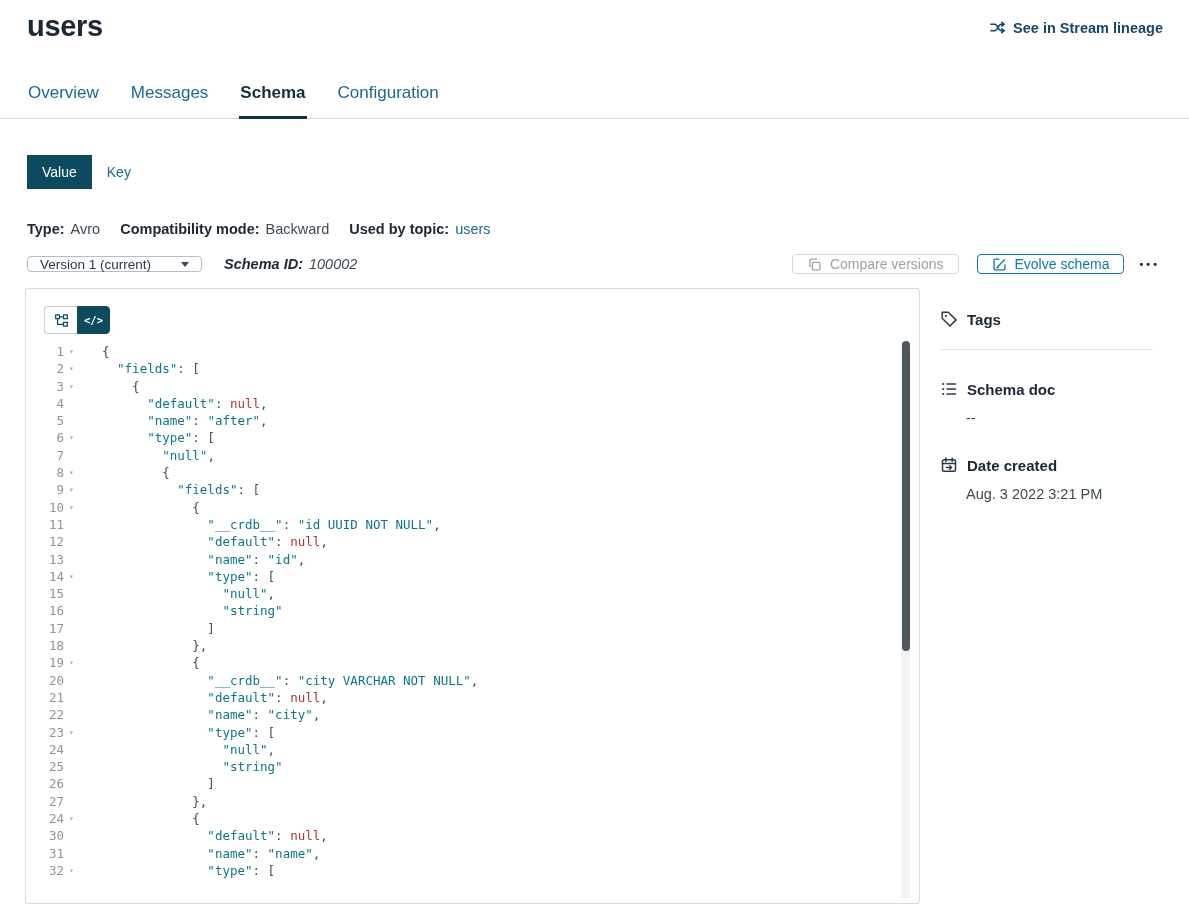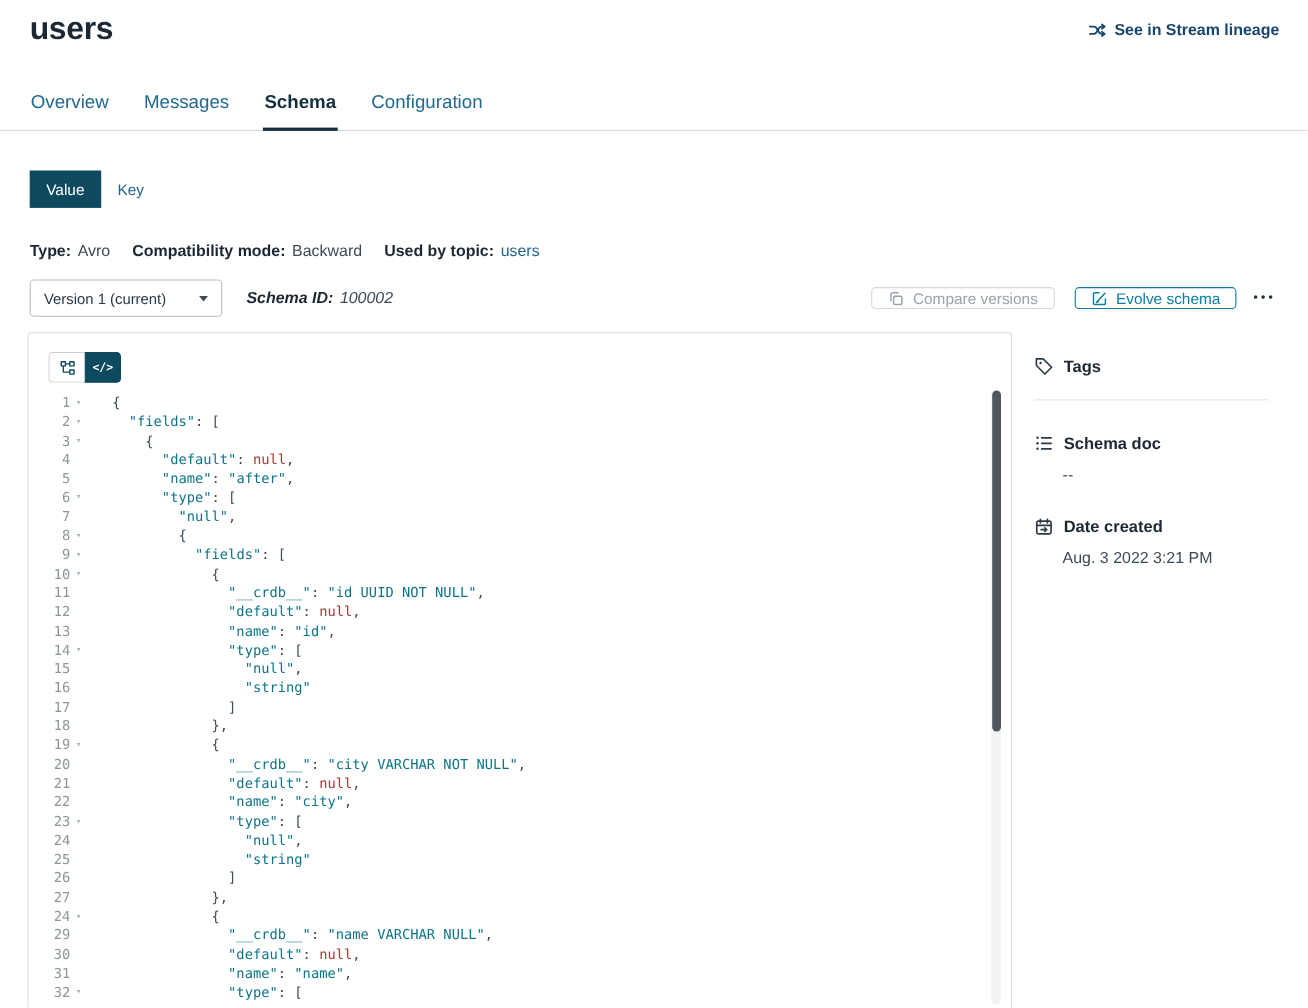--- a/index.html
+++ b/index.html
@@ -29,21 +29,21 @@
   .seg.unselected { color:#20688f; background:transparent; }
 
   
   .meta-row { margin: 32px 27px 0; font-size: 14.5px; color:#3c4a55; display:flex; gap:20px; }
   .meta-item { display:flex; gap:6px; }
   .meta-label { font-weight:700; color:#1b2733; }
   .meta-link { color:#20688f; cursor:pointer; }
 
   
   .controls-row { margin: 17px 27px 0 27px; display:flex; align-items:center; }
-  .version-select { width:175px; height:34px; border:1px solid #b6bdc4; border-radius:4px; background:#fff;
+  .version-select { width:175px; height:16px; border:1px solid #b6bdc4; border-radius:4px; background:#fff;
     display:flex; align-items:center; justify-content:space-between; padding:0 12px; font-size:13.5px; color:#273845; cursor:pointer; }
   .caret-down { width:0; height:0; border-left:4.5px solid transparent; border-right:4.5px solid transparent; border-top:5.5px solid #3c4a55; }
   .schema-id { margin-left:22px; font-size:14.5px; color:#3c4a55; display:flex; gap:6px;font-style:italic; }
   .flex-spacer { flex:1; }
   .btn { height:20px; border-radius:4px; background:#fff; display:flex; align-items:center; gap:8px; padding:0 14px; font-size:14px; cursor:pointer; }
   .btn-compare { border:1px solid #d4d8dc; color:#9aa2aa; }
   .btn-evolve { margin-left:18px; border:1px solid #0f7ba3; color:#0f7ba3; font-weight:500; }
   .more-btn { margin-left:13px; color:#22313c; font-size:11px; letter-spacing:3px; font-weight:700; cursor:pointer; padding:4px 2px; }
 
   
@@ -196,21 +196,20 @@
           <div class="code-line"><span class="ln">19</span><span class="fold">▾</span><span class="code-text">            {</span></div>
           <div class="code-line"><span class="ln">20</span><span class="fold"></span><span class="code-text">              <span class="tok-str">"__crdb__"</span>: <span class="tok-str">"city VARCHAR NOT NULL"</span>,</span></div>
           <div class="code-line"><span class="ln">21</span><span class="fold"></span><span class="code-text">              <span class="tok-str">"default"</span>: <span class="tok-null">null</span>,</span></div>
           <div class="code-line"><span class="ln">22</span><span class="fold"></span><span class="code-text">              <span class="tok-str">"name"</span>: <span class="tok-str">"city"</span>,</span></div>
           <div class="code-line"><span class="ln">23</span><span class="fold">▾</span><span class="code-text">              <span class="tok-str">"type"</span>: [</span></div>
           <div class="code-line"><span class="ln">24</span><span class="fold"></span><span class="code-text">                <span class="tok-str">"null"</span>,</span></div>
           <div class="code-line"><span class="ln">25</span><span class="fold"></span><span class="code-text">                <span class="tok-str">"string"</span></span></div>
           <div class="code-line"><span class="ln">26</span><span class="fold"></span><span class="code-text">              ]</span></div>
           <div class="code-line"><span class="ln">27</span><span class="fold"></span><span class="code-text">            },</span></div>
           <div class="code-line"><span class="ln">24</span><span class="fold">▾</span><span class="code-text">            {</span></div>
-          <div class="code-line"><span class="ln">29</span><span class="fold"></span><span class="code-text">              <span class="tok-str">"__crdb__"</span>: <span class="tok-str">"name VARCHAR NULL"</span>,</span></div>
           <div class="code-line"><span class="ln">30</span><span class="fold"></span><span class="code-text">              <span class="tok-str">"default"</span>: <span class="tok-null">null</span>,</span></div>
           <div class="code-line"><span class="ln">31</span><span class="fold"></span><span class="code-text">              <span class="tok-str">"name"</span>: <span class="tok-str">"name"</span>,</span></div>
           <div class="code-line"><span class="ln">32</span><span class="fold">▾</span><span class="code-text">              <span class="tok-str">"type"</span>: [</span></div>
         </div>
     </div>
 
     <div class="scrollbar-track">
       <div class="scrollbar-thumb"></div>
     </div>
   </div>

